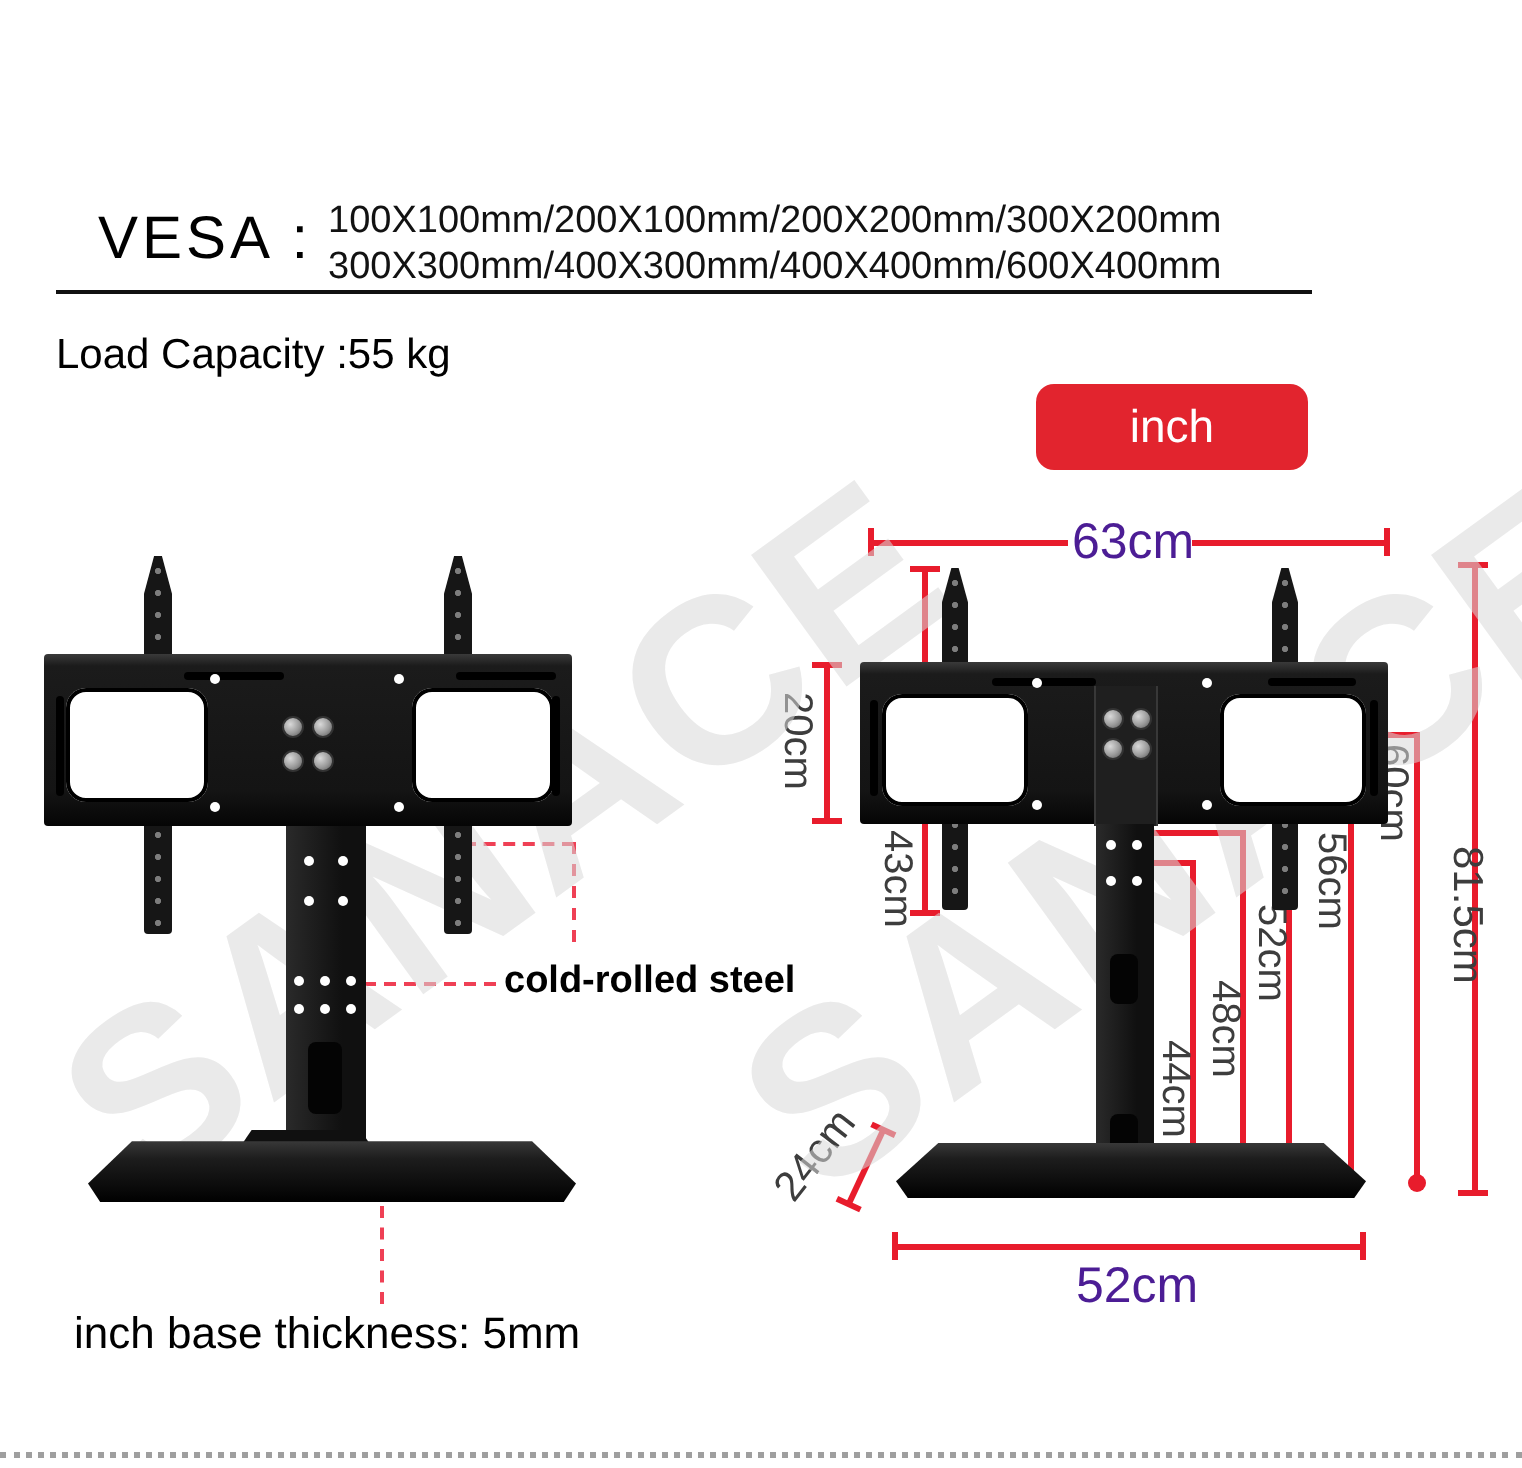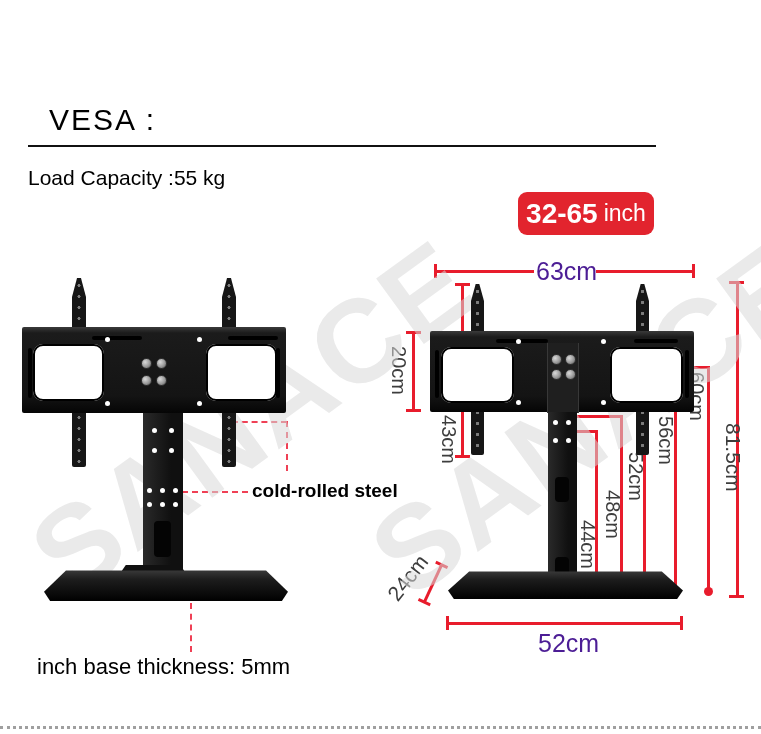--- a/index.html
+++ b/index.html
@@ -68,24 +68,27 @@
 </style>
 </head>
 <body>
 
 <div id="canvas">
 
   <div class="abs wm left">SANACE</div>
   <div class="abs wm right">SANACE</div>
 
   <div class="abs hdr vesa-label">VESA :</div>
+  <div class="abs hdr vesa-sizes">
+    <div>100X100mm/200X100mm/200X200mm/300X200mm</div>
+    <div>300X300mm/400X300mm/400X400mm/600X400mm</div>
+  </div>
   <div class="abs hdr vesa-rule"></div>
   <div class="abs hdr load">Load Capacity :55 kg</div>
   <div class="abs badge">
-    <span class="rng">32-65</span>
     <span class="unit">inch</span>
   </div>
 
   <div class="abs fig rail" style="left:72px;top:278px;width:14px;height:189px;"></div>
   <div class="abs fig rail" style="left:222px;top:278px;width:14px;height:189px;"></div>
 
   <div class="abs fig bar" style="left:22px;top:327px;width:264px;height:86px;">
     <div class="cut" style="left:11px;top:17px;width:71px;height:57px;"></div>
     <div class="cut" style="left:184px;top:17px;width:71px;height:57px;"></div>
     <div class="groove" style="left:6px;top:21px;height:50px;"></div>

